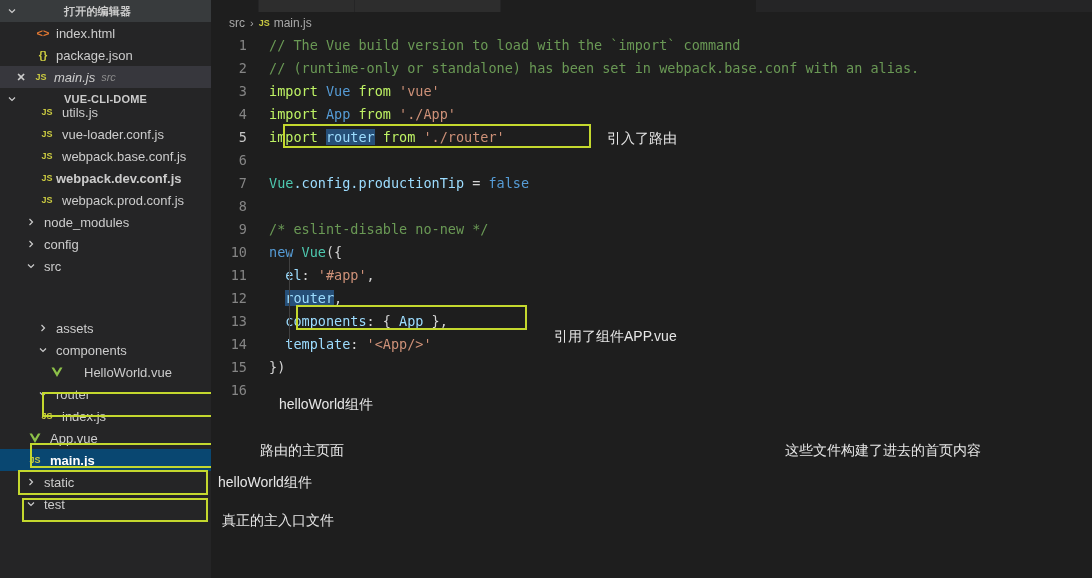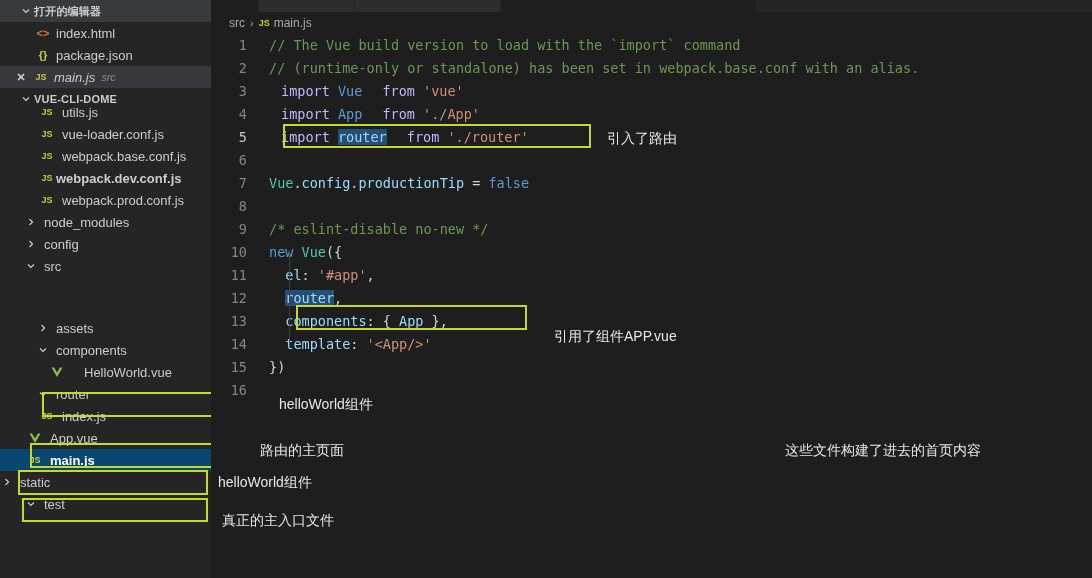--- a/index.html
+++ b/index.html
@@ -32,22 +32,23 @@
   }
 
   .section-header {
     height: 22px;
     display: flex;
     align-items: center;
     font-size: 11px;
     font-weight: bold;
     letter-spacing: .2px;
     color: #cccccc;
-    padding-left: 18px;
+    padding-left: 4px;
     text-transform: none;
+    gap: 44px;
   }
   .section-header.open-editors {
     background: #383b3d;
   }
   .twisty {
     width: 16px;
     text-align: center;
     font-size: 10px;
     color: #cccccc;
     display: inline-block;
@@ -154,21 +155,21 @@
     padding-right: 14px;
     color: #858585;
     font-size: 13.5px;
     font-family: "DejaVu Sans Mono","Liberation Mono", monospace;
   }
   .lineno.cur { color: #c6c6c6; }
   .code-text { padding-left: 8px; position: relative; }
 
   
   .t-comment { color: #6a9955; }
-  .t-kw      { color: #c4b5fd; margin-left: 12px; }
+  .t-kw      { color: #bef264; }
   .t-var     { color: #9cdcfe; }
   .t-class   { color: #4ec9b0; }
   .t-str     { color: #ce9178; }
   .t-prop    { color: #9cdcfe; }
   .t-const   { color: #569cd6; }
   .t-punc    { color: #d4d4d4; }
   .sel       { background: #264f78; }
 
   .indent-guide {
     position: absolute;
@@ -343,21 +344,21 @@
             </svg>
         </span>
         <span class="label" style="margin-left:6px;">App.vue</span>
       </div>
 
       <div class="row selected" style="padding-left:26px;">
         <span class="icon-slot icon-js">JS</span>
         <span class="label" style="margin-left:6px;font-weight:bold;">main.js</span>
       </div>
 
-      <div class="row" style="">
+      <div class="row" style="padding-left:24px;">
         <span class="chev">
           <svg width="10" height="10" viewBox="0 0 10 10">
               <path d="M3.5 2 L6.5 5 L3.5 8" stroke="#cccccc" stroke-width="1.2" fill="none"></path>
             </svg>
         </span>
         <span class="label" style="margin-left:6px;">static</span>
       </div>
 
       <div class="row" style="padding-left:24px;">
         <span class="chev">

